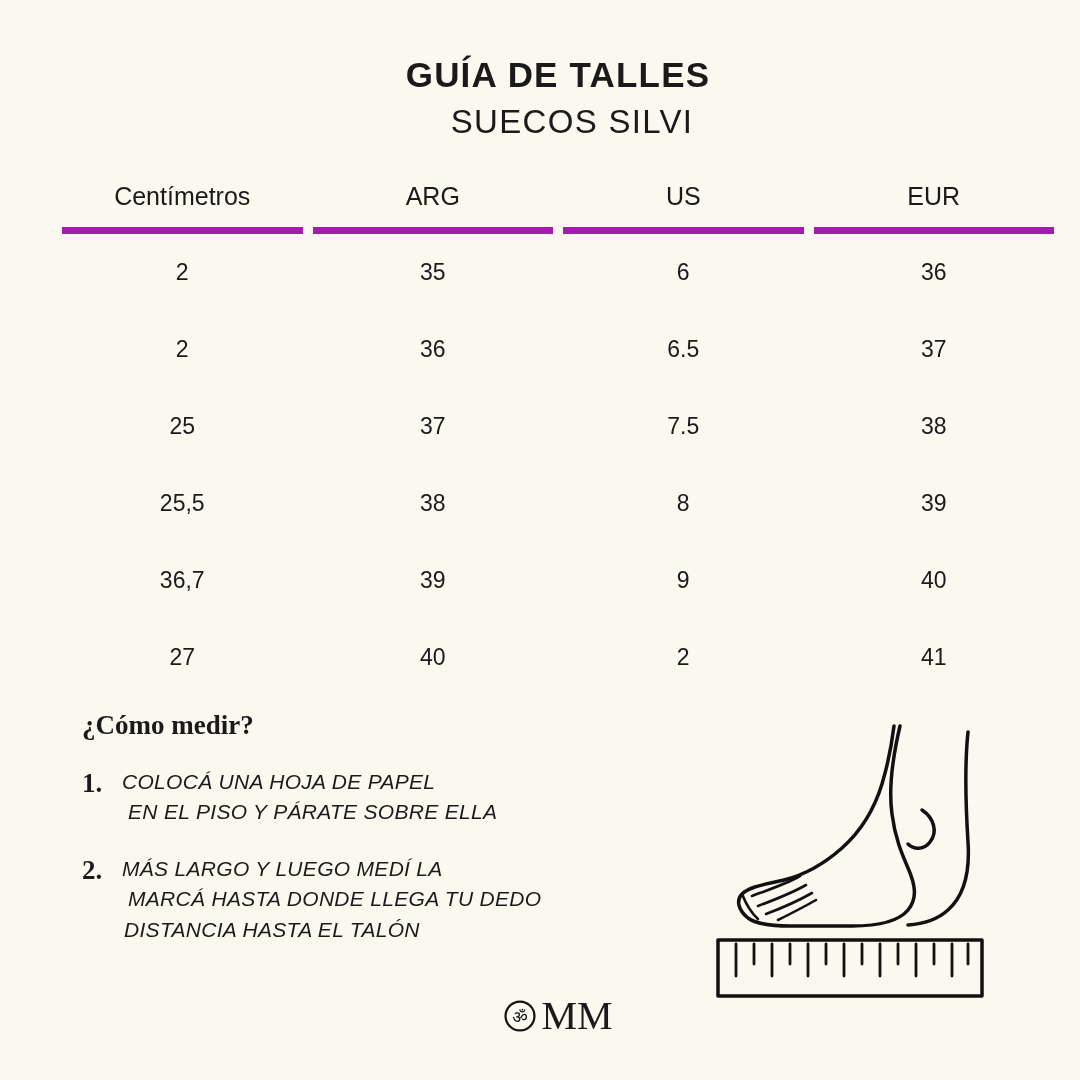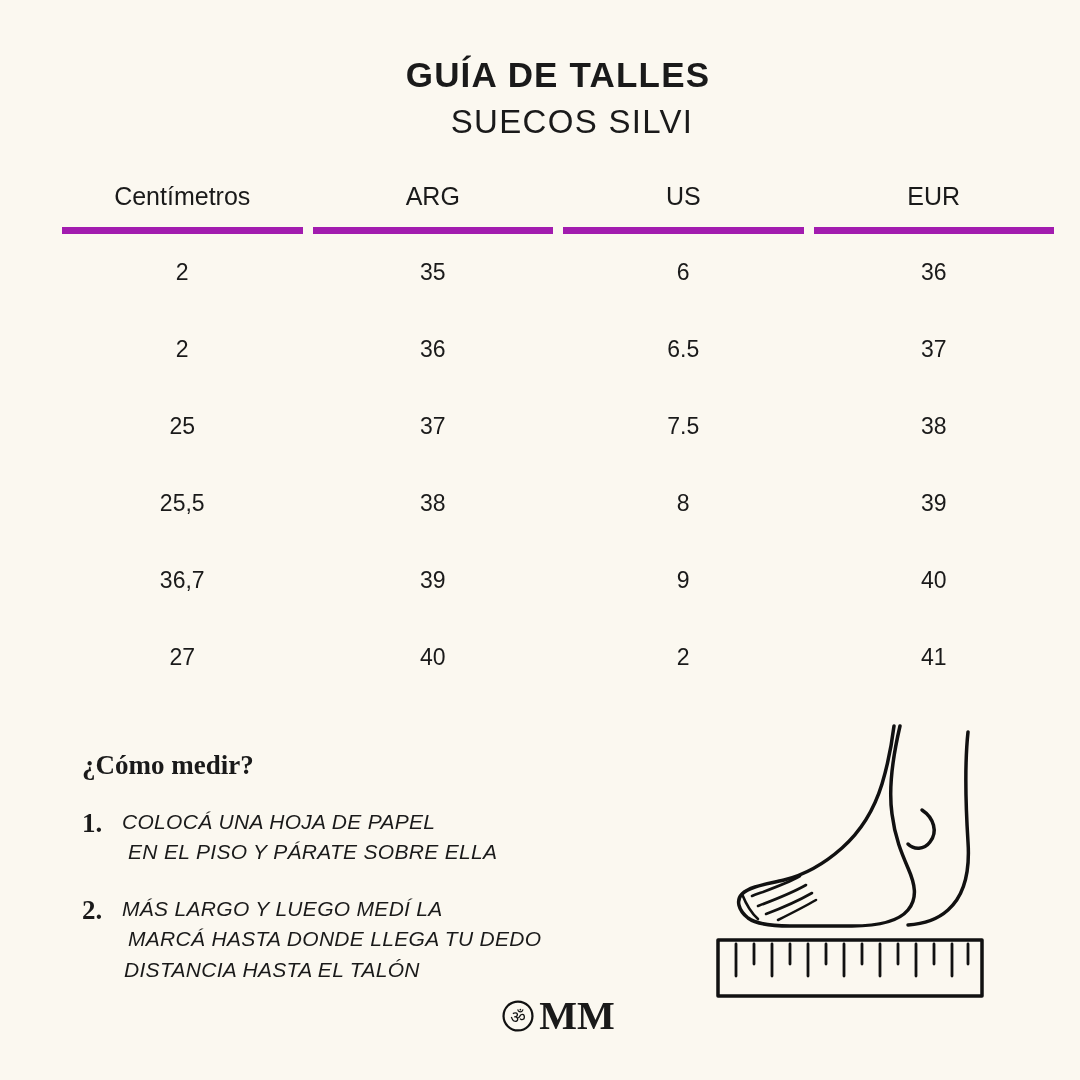--- a/index.html
+++ b/index.html
@@ -68,21 +68,21 @@
   .hdr-gap {
     width: 10px;
     border-bottom: none !important;
     padding: 0 !important;
   }
 
   
   .howto {
     position: absolute;
     left: 64px;
-    top: 750px;
+    top: 710px;
     width: 580px;
   }
   .howto-title {
     font-family: "Liberation Serif", serif;
     font-weight: bold;
     font-size: 27px;
     margin: 0 0 26px 0;
   }
   .step {
     display: flex;
@@ -128,21 +128,21 @@
     align-items: center;
     gap: 4px;
   }
   .om-glyph {
     width: 34px;
     height: 34px;
     display: inline-block;
   }
   .logo-text {
     font-family: "Liberation Serif", serif;
-    font-weight: bold;
+    font-weight: normal;
     font-size: 40px;
     letter-spacing: 0px;
     line-height: 1;
   }
 </style>
 </head>
 <body>
 
 <div class="page">
 

